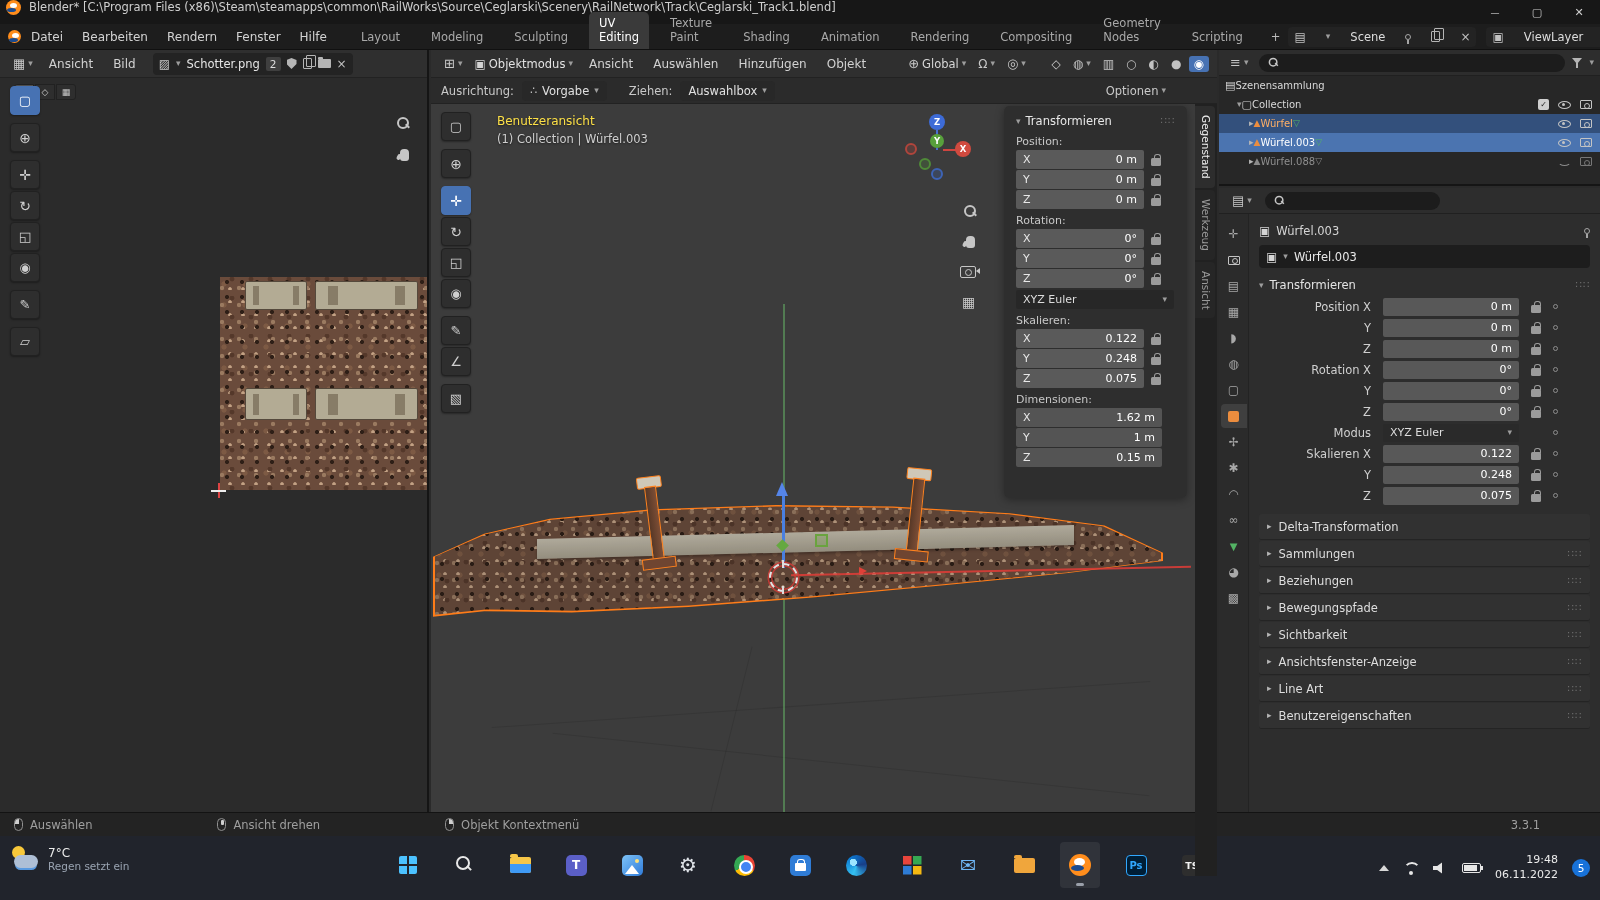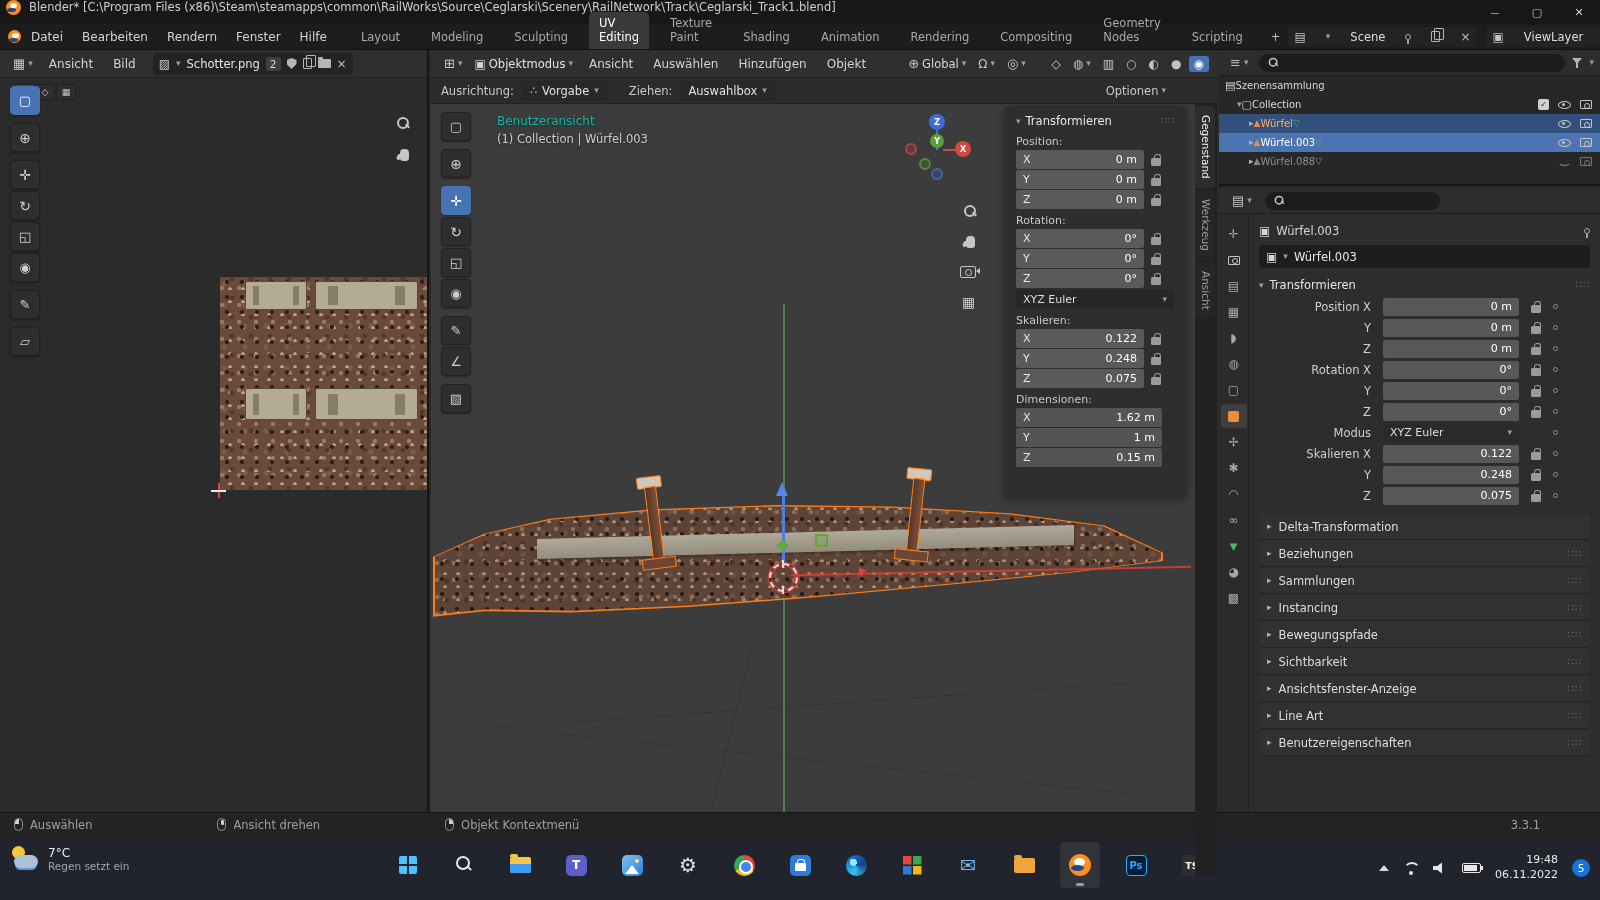--- a/index.html
+++ b/index.html
@@ -140,21 +140,21 @@
 .uvcursor{position:absolute;left:211px;top:405px;width:15px;height:15px;z-index:4}
 .uvcursor::before{content:"";position:absolute;left:7px;top:0;width:1.5px;height:15px;background:#d44}
 .uvcursor::after{content:"";position:absolute;left:0;top:7px;width:15px;height:1.5px;background:#eee}
 #uv-zoom{position:absolute;left:396px;top:38px}
 #uv-hand{position:absolute;left:397px;top:70px}
 
 
 #vp{position:absolute;left:431px;top:50px;width:786px;height:826px;background:#3c3c3c}
 .tsrow{height:26px;background:#2b2b2b;border-bottom:1px solid #222;display:flex;align-items:center;padding:0 10px;gap:8px;font-size:11.5px;color:#c9c9c9}
 #vp-canvas{position:absolute;left:0;top:54px;right:0;bottom:0;background:#3c3c3c;overflow:hidden}
-.ovtext1{position:absolute;left:66px;top:10px;font-size:12px;color:#14b8a6;z-index:9;text-shadow:0 1px 2px rgba(0,0,0,.5)}
+.ovtext1{position:absolute;left:66px;top:10px;font-size:12px;color:#fde047;z-index:9;text-shadow:0 1px 2px rgba(0,0,0,.5)}
 .ovtext2{position:absolute;left:66px;top:28px;font-size:11.5px;color:#cfcfcf;z-index:9;text-shadow:0 1px 2px rgba(0,0,0,.5)}
 .gridln{position:absolute;background:rgba(0,0,0,.10);z-index:1}
 #axis-green{position:absolute;left:352px;top:200px;width:1.5px;height:508px;background:rgba(100,175,100,.55);z-index:1}
 #track{position:absolute;left:2px;top:378px;width:730px;height:136px;z-index:2;background:#ff7c18;
  clip-path:polygon(0 55%,7% 38%,16% 27%,30% 20%,47% 17%,63% 18%,79% 23%,92% 32%,100% 52%,100% 58%,87% 67%,70% 76%,52% 85%,35% 92%,19% 96%,7% 95%,0 99%)}
 #track-fill{position:absolute;inset:2px;filter:brightness(.9) saturate(.95);
  clip-path:polygon(0 55%,7% 38%,16% 27%,30% 20%,47% 17%,63% 18%,79% 23%,92% 32%,100% 52%,100% 58%,87% 67%,70% 76%,52% 85%,35% 92%,19% 96%,7% 95%,0 99%)}
 #tiestrip{position:absolute;left:14%;top:36%;width:74%;height:15%;background:linear-gradient(180deg,#c3bcab,#a49d8b);transform:skewY(-1.5deg);box-shadow:0 2px 3px rgba(0,0,0,.3)}
 #redline{position:absolute;left:360px;top:466px;width:400px;height:1.5px;background:rgba(225,60,55,.85);transform:rotate(-1.2deg);z-index:3}
 .redhead{position:absolute;left:428px;top:463px;border-top:4px solid transparent;border-bottom:4px solid transparent;border-left:8px solid #e04038;z-index:4}
@@ -842,31 +842,26 @@
               <span class="i-lock"></span>
               <span class="adot"></span>
             </div>
           <div id="psections">
             <div class="sect">
                 <span class="g i-caret-r"></span>
                 <span>Delta-Transformation</span>
               </div>
             <div class="sect">
                 <span class="g i-caret-r"></span>
-                <span>Beziehungen</span>
-                <span class="g i-grip"></span>
-              </div>
-            <div class="sect">
-                <span class="g i-caret-r"></span>
                 <span>Sammlungen</span>
                 <span class="g i-grip"></span>
               </div>
             <div class="sect">
                 <span class="g i-caret-r"></span>
-                <span>Instancing</span>
+                <span>Beziehungen</span>
                 <span class="g i-grip"></span>
               </div>
             <div class="sect">
                 <span class="g i-caret-r"></span>
                 <span>Bewegungspfade</span>
                 <span class="g i-grip"></span>
               </div>
             <div class="sect">
                 <span class="g i-caret-r"></span>
                 <span>Sichtbarkeit</span>

